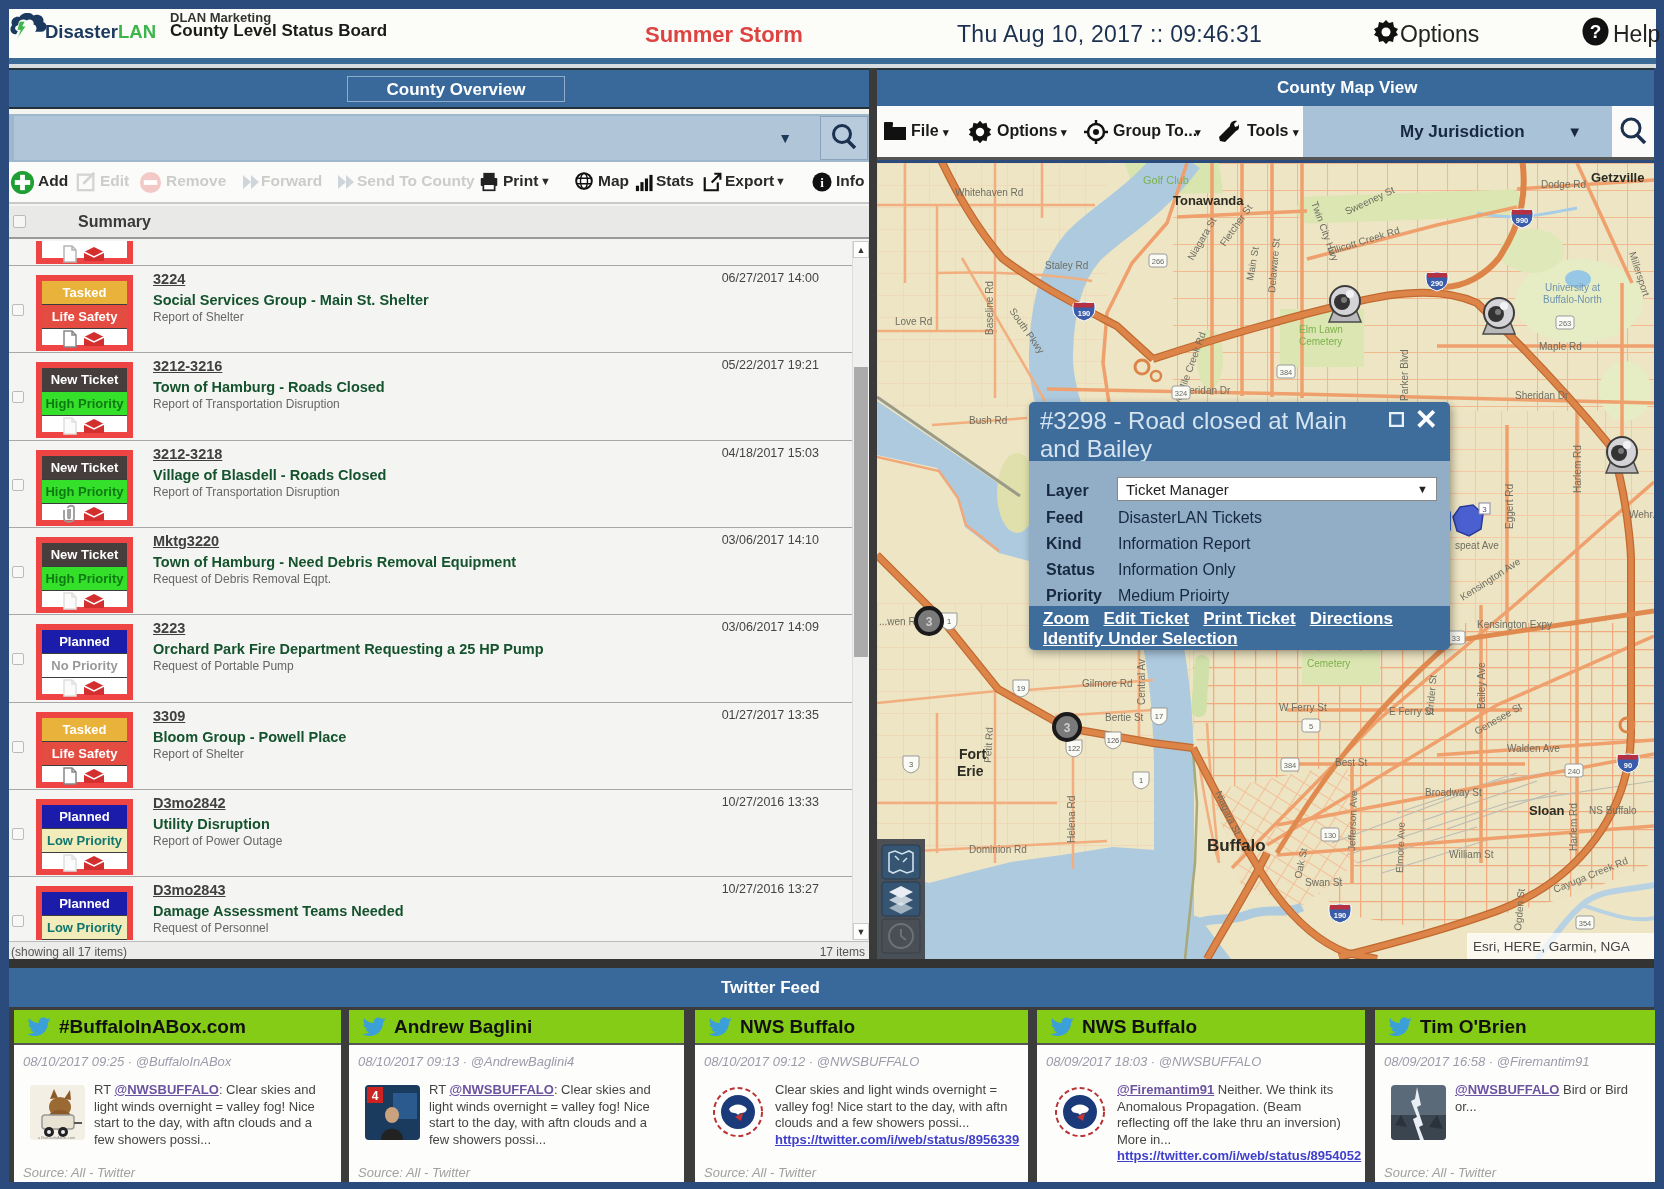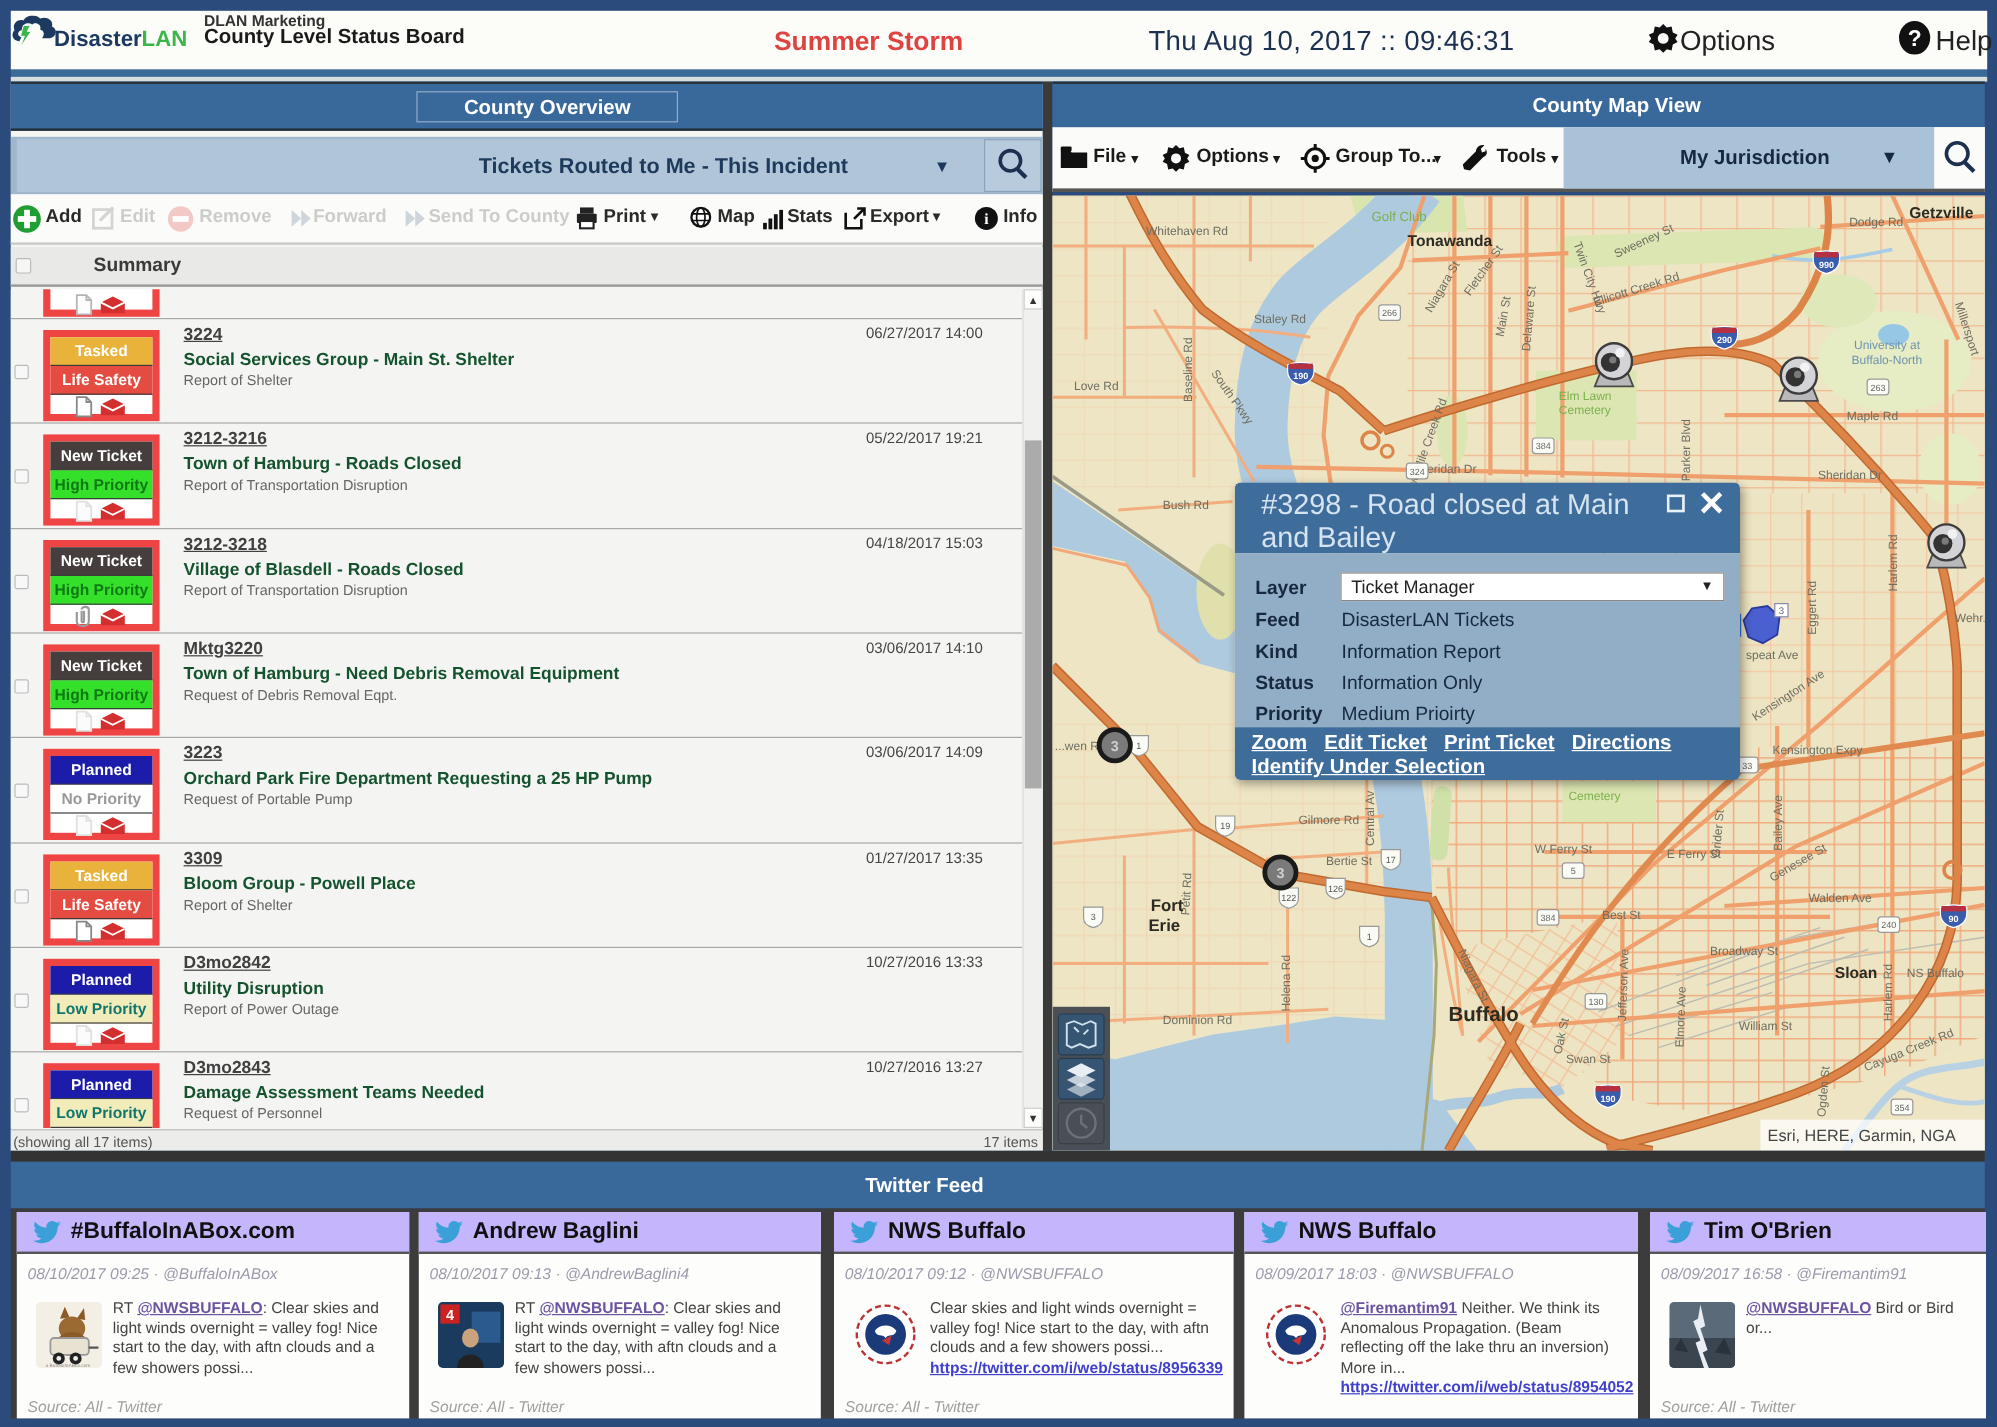--- a/index.html
+++ b/index.html
@@ -45,21 +45,21 @@
 .tid{position:absolute;left:144px;top:5px;font-size:14.5px;font-weight:bold;color:#404040;text-decoration:underline}
 .ttl{position:absolute;left:144px;top:26px;font-size:14.5px;font-weight:bold;color:#14532d}
 .tds{position:absolute;left:144px;top:44px;font-size:12px;color:#666}
 .tdt{position:absolute;right:33px;top:5px;font-size:12.5px;color:#444}
 
 #sbar{left:852px;top:241px;width:16px;height:699px;background:#f0f0ee;border-left:1px solid #ddd}
 #sthumb{left:1px;top:126px;width:14px;height:290px;background:#ababab}
 
 #twbar{left:9px;top:959px;width:1645px;height:48px;background:#39689b;border-top:9px solid #333;color:#fff;font-weight:bold;font-size:17px}
 .card{top:1010px;height:172px;background:#fdfdfc}
-.chead{position:absolute;left:0;top:0;right:0;height:35px;border-bottom:2px solid #555;font-size:19px;font-weight:bold;color:#111;background:#c4b5fd}
+.chead{position:absolute;left:0;top:0;right:0;height:35px;border-bottom:2px solid #555;font-size:19px;font-weight:bold;color:#111;background:#84cc16}
 .cdate{position:absolute;left:9px;top:44px;font-size:13px;color:#9b9bab;font-style:italic}
 .cbody{position:absolute;left:80px;top:72px;right:6px;font-size:13px;color:#444;line-height:16.5px}
 .cav{position:absolute;left:16px;top:75px;width:55px;height:55px;border-radius:4px;overflow:hidden}
 .csrc{position:absolute;left:9px;top:155px;font-size:13px;color:#a0a0a0;font-style:italic}
 .purl{color:#6b53a0;font-weight:bold;text-decoration:underline}
 .burl{color:#4040cc;font-weight:bold;text-decoration:underline}
 </style>
 </head>
 <body>
 
@@ -93,21 +93,20 @@
 <div class="abs" id="pdiv"></div>
 <div class="abs tbar" id="lbar">
     <div class="abs" id="cobox">County Overview</div>
   </div>
 <div class="abs tbar" id="rbar">
     <div style="position:absolute;left:400px;top:8px">County Map View</div>
   </div>
 
 <div class="abs" id="ddbar">
   <div class="abs" id="dd1">
-      <span style="position:absolute;left:385px">Tickets Routed to Me - This Incident</span>
       <span style="position:absolute;right:28px;top:0;font-size:14px">▼</span>
     </div>
   <div class="abs" id="ddsearch"><svg width="46" height="40" viewBox="0 0 46 40">
         <circle cx="21" cy="17" r="8.5" fill="none" stroke="#1c3050" stroke-width="3"></circle>
         <line x1="27" y1="24" x2="34" y2="31" stroke="#1c3050" stroke-width="3.5"></line>
       </svg></div>
 </div>
 
 <div class="abs" id="tbar2">
 <svg class="abs" style="left:1px;top:8px" width="25" height="25" viewBox="0 0 26 26">
@@ -722,21 +721,21 @@
           <path d="M24 739 L36 745 L24 751 L12 745 Z" opacity=".6"></path>
         </g>
 <rect x="5" y="756" width="38" height="34" rx="3" fill="#494f55" stroke="#3a4046"></rect>
 <circle cx="24" cy="773" r="12" fill="none" stroke="#6a7278" stroke-width="2"></circle>
         <path d="M24 766 V773 L29 777" stroke="#6a7278" stroke-width="2" fill="none"></path>
 </g>
 </svg>
 </div>
 
 <div class="abs" id="popup" style="left:1029px;top:402px;width:421px;height:248px;border-radius:5px;overflow:hidden;box-shadow:2px 3px 8px rgba(0,0,0,.35)">
-  <div style="position:absolute;left:0;top:0;right:0;height:59px;background:#3e6d9c;color:#d5e4f0;font-size:24px;padding:5px 0 0 22px;line-height:28px">#3298 - Road closed at Main<br>and Bailey</div>
+  <div style="position:absolute;left:0;top:0;right:0;height:59px;background:#3e6d9c;color:#d5e4f0;font-size:24px;padding:5px 0 0 11px;line-height:28px">#3298 - Road closed at Main<br>and Bailey</div>
   <svg style="position:absolute;right:46px;top:10px" width="15" height="15" viewBox="0 0 15 15">
       <rect x="1" y="1" width="13" height="13" fill="none" stroke="#e8f0f8" stroke-width="2.5"></rect>
     </svg>
   <div style="position:absolute;right:12px;top:1px;color:#fff;font-size:28px;font-weight:bold">✕</div>
   <div style="position:absolute;left:0;top:59px;right:0;height:145px;background:#92aec6;color:#16293f;font-size:16px">
     <span style="position:absolute;left:17px;top:21px;font-weight:bold">Layer</span>
     <span style="position:absolute;left:88px;top:16px;width:320px;height:24px;background:#fff;border:1px solid #888;font-size:15px;padding:3px 0 0 8px;color:#222">Ticket Manager<span style="position:absolute;right:8px;top:5px;font-size:11px">▼</span></span>
     <span style="position:absolute;left:17px;top:48px;font-weight:bold">Feed</span>
       <span style="position:absolute;left:89px;top:48px">DisasterLAN Tickets</span>
     <span style="position:absolute;left:17px;top:74px;font-weight:bold">Kind</span>

